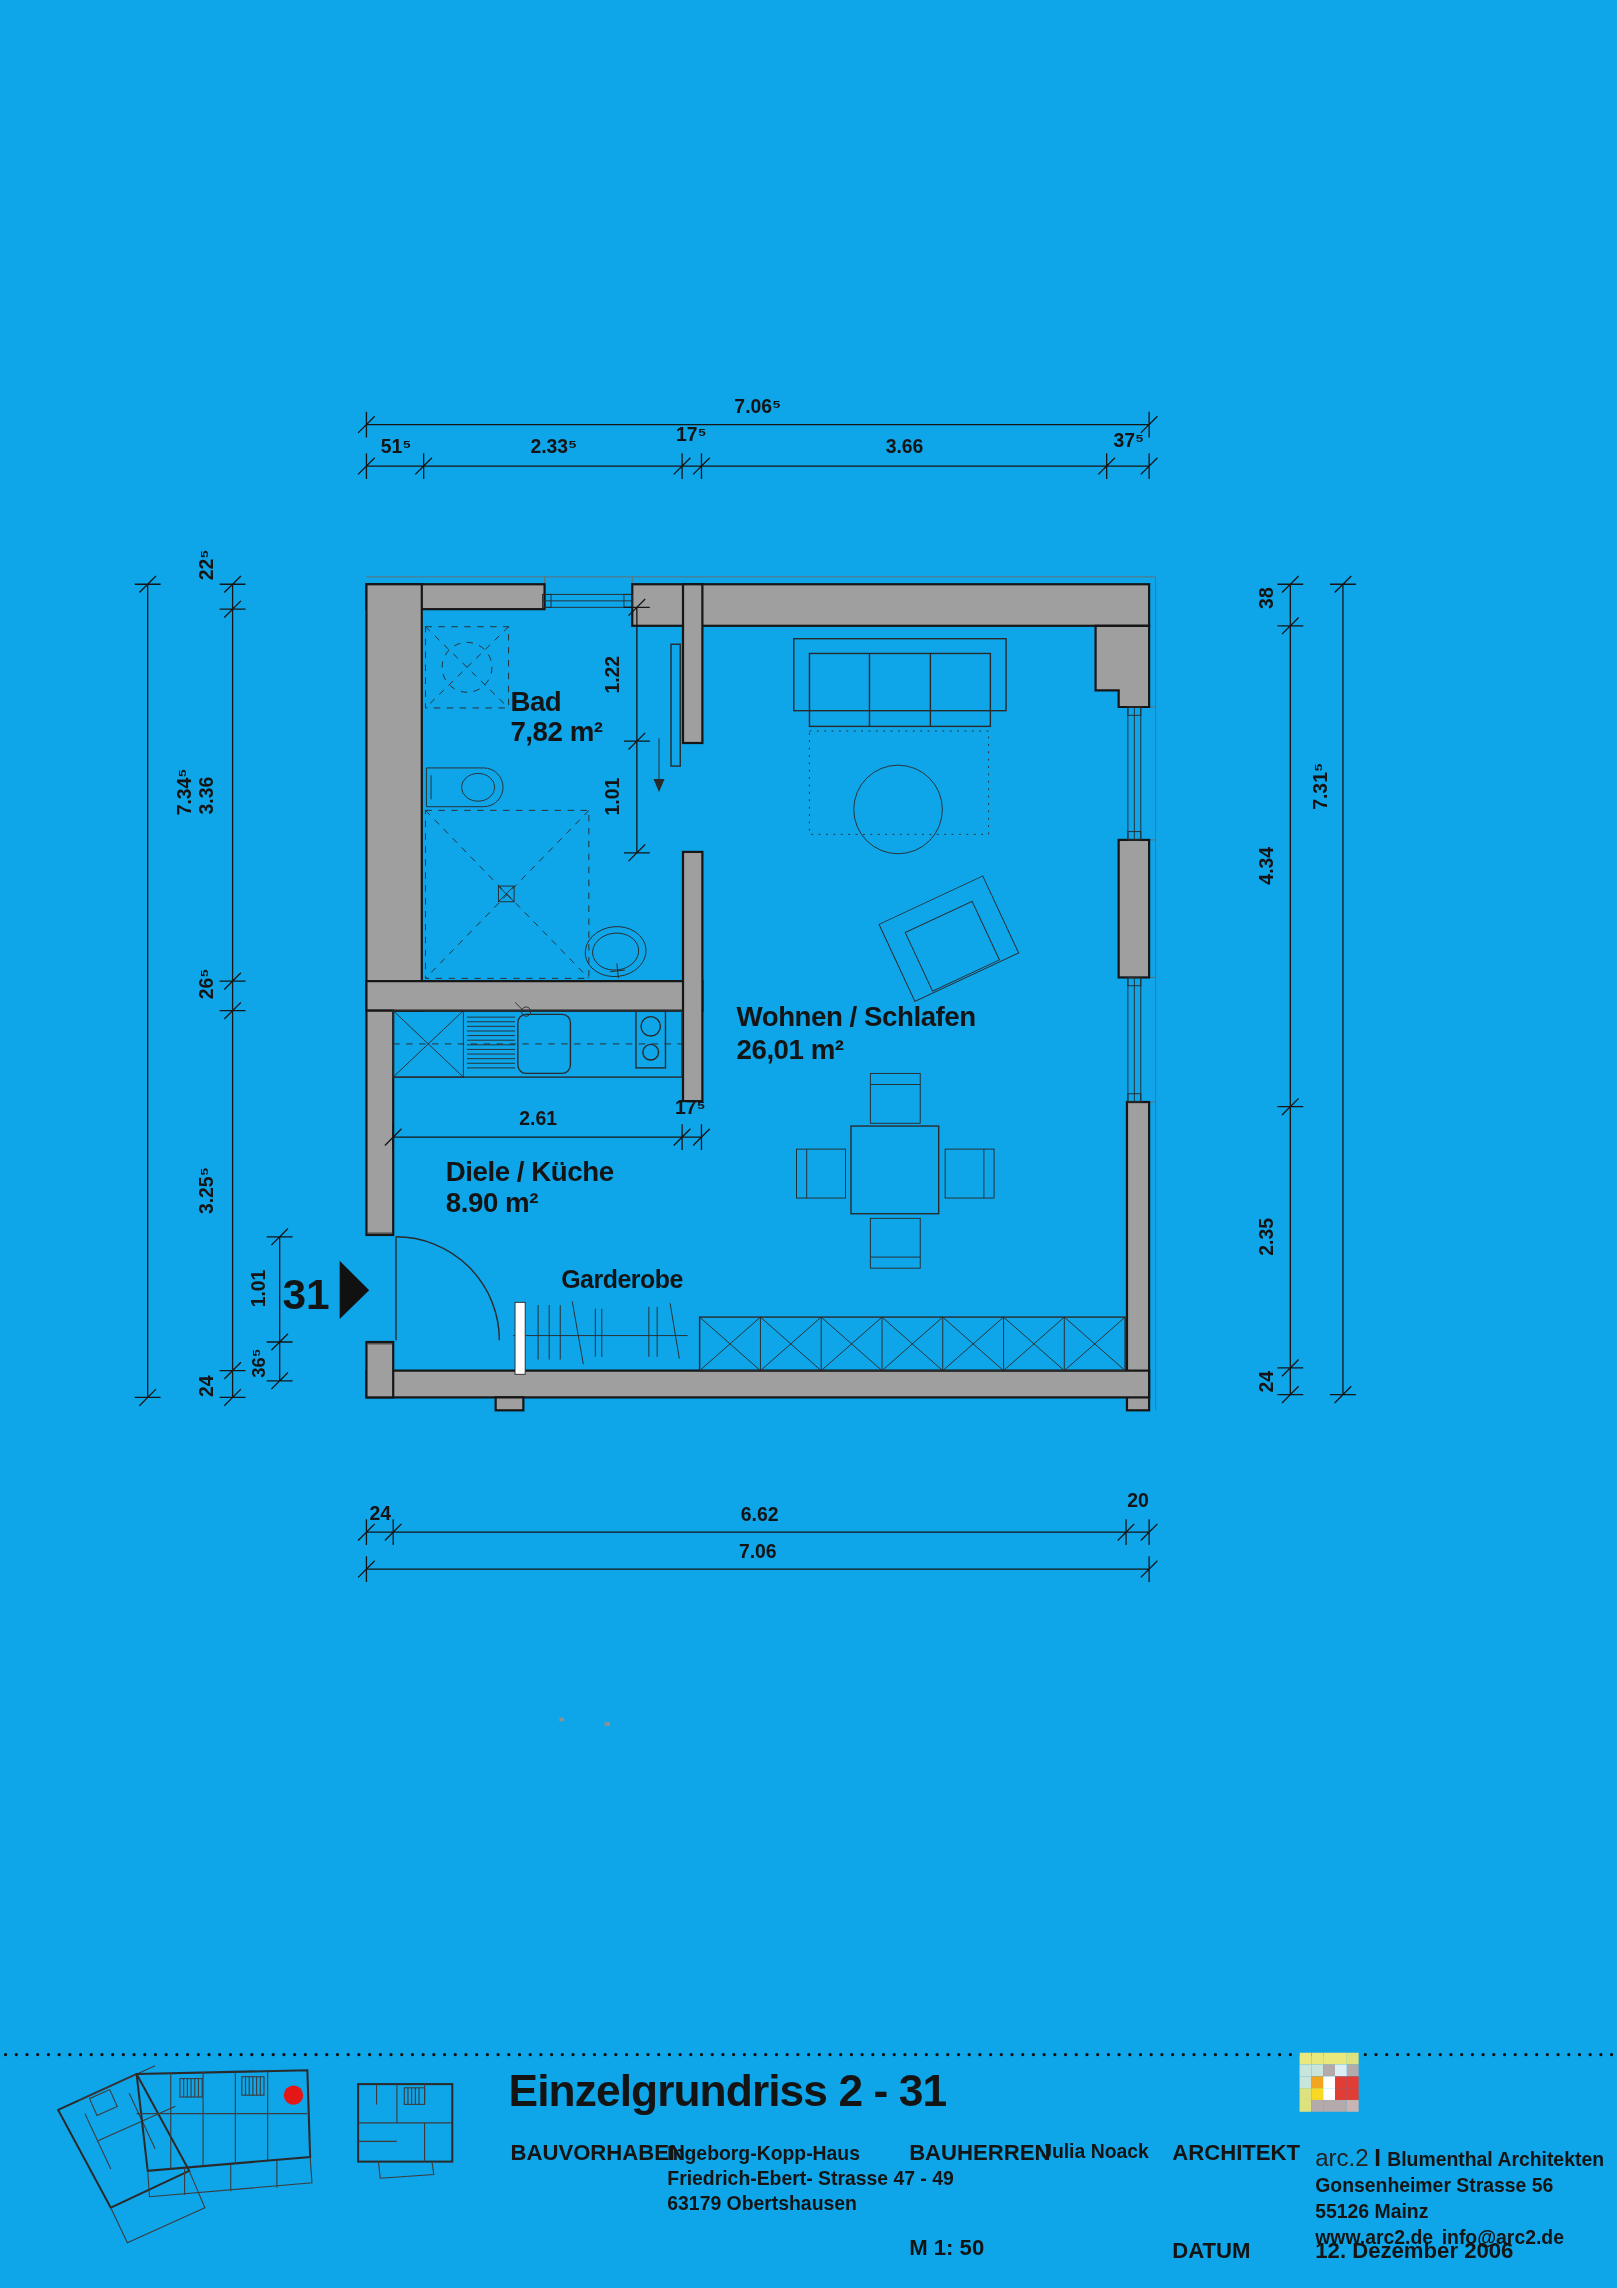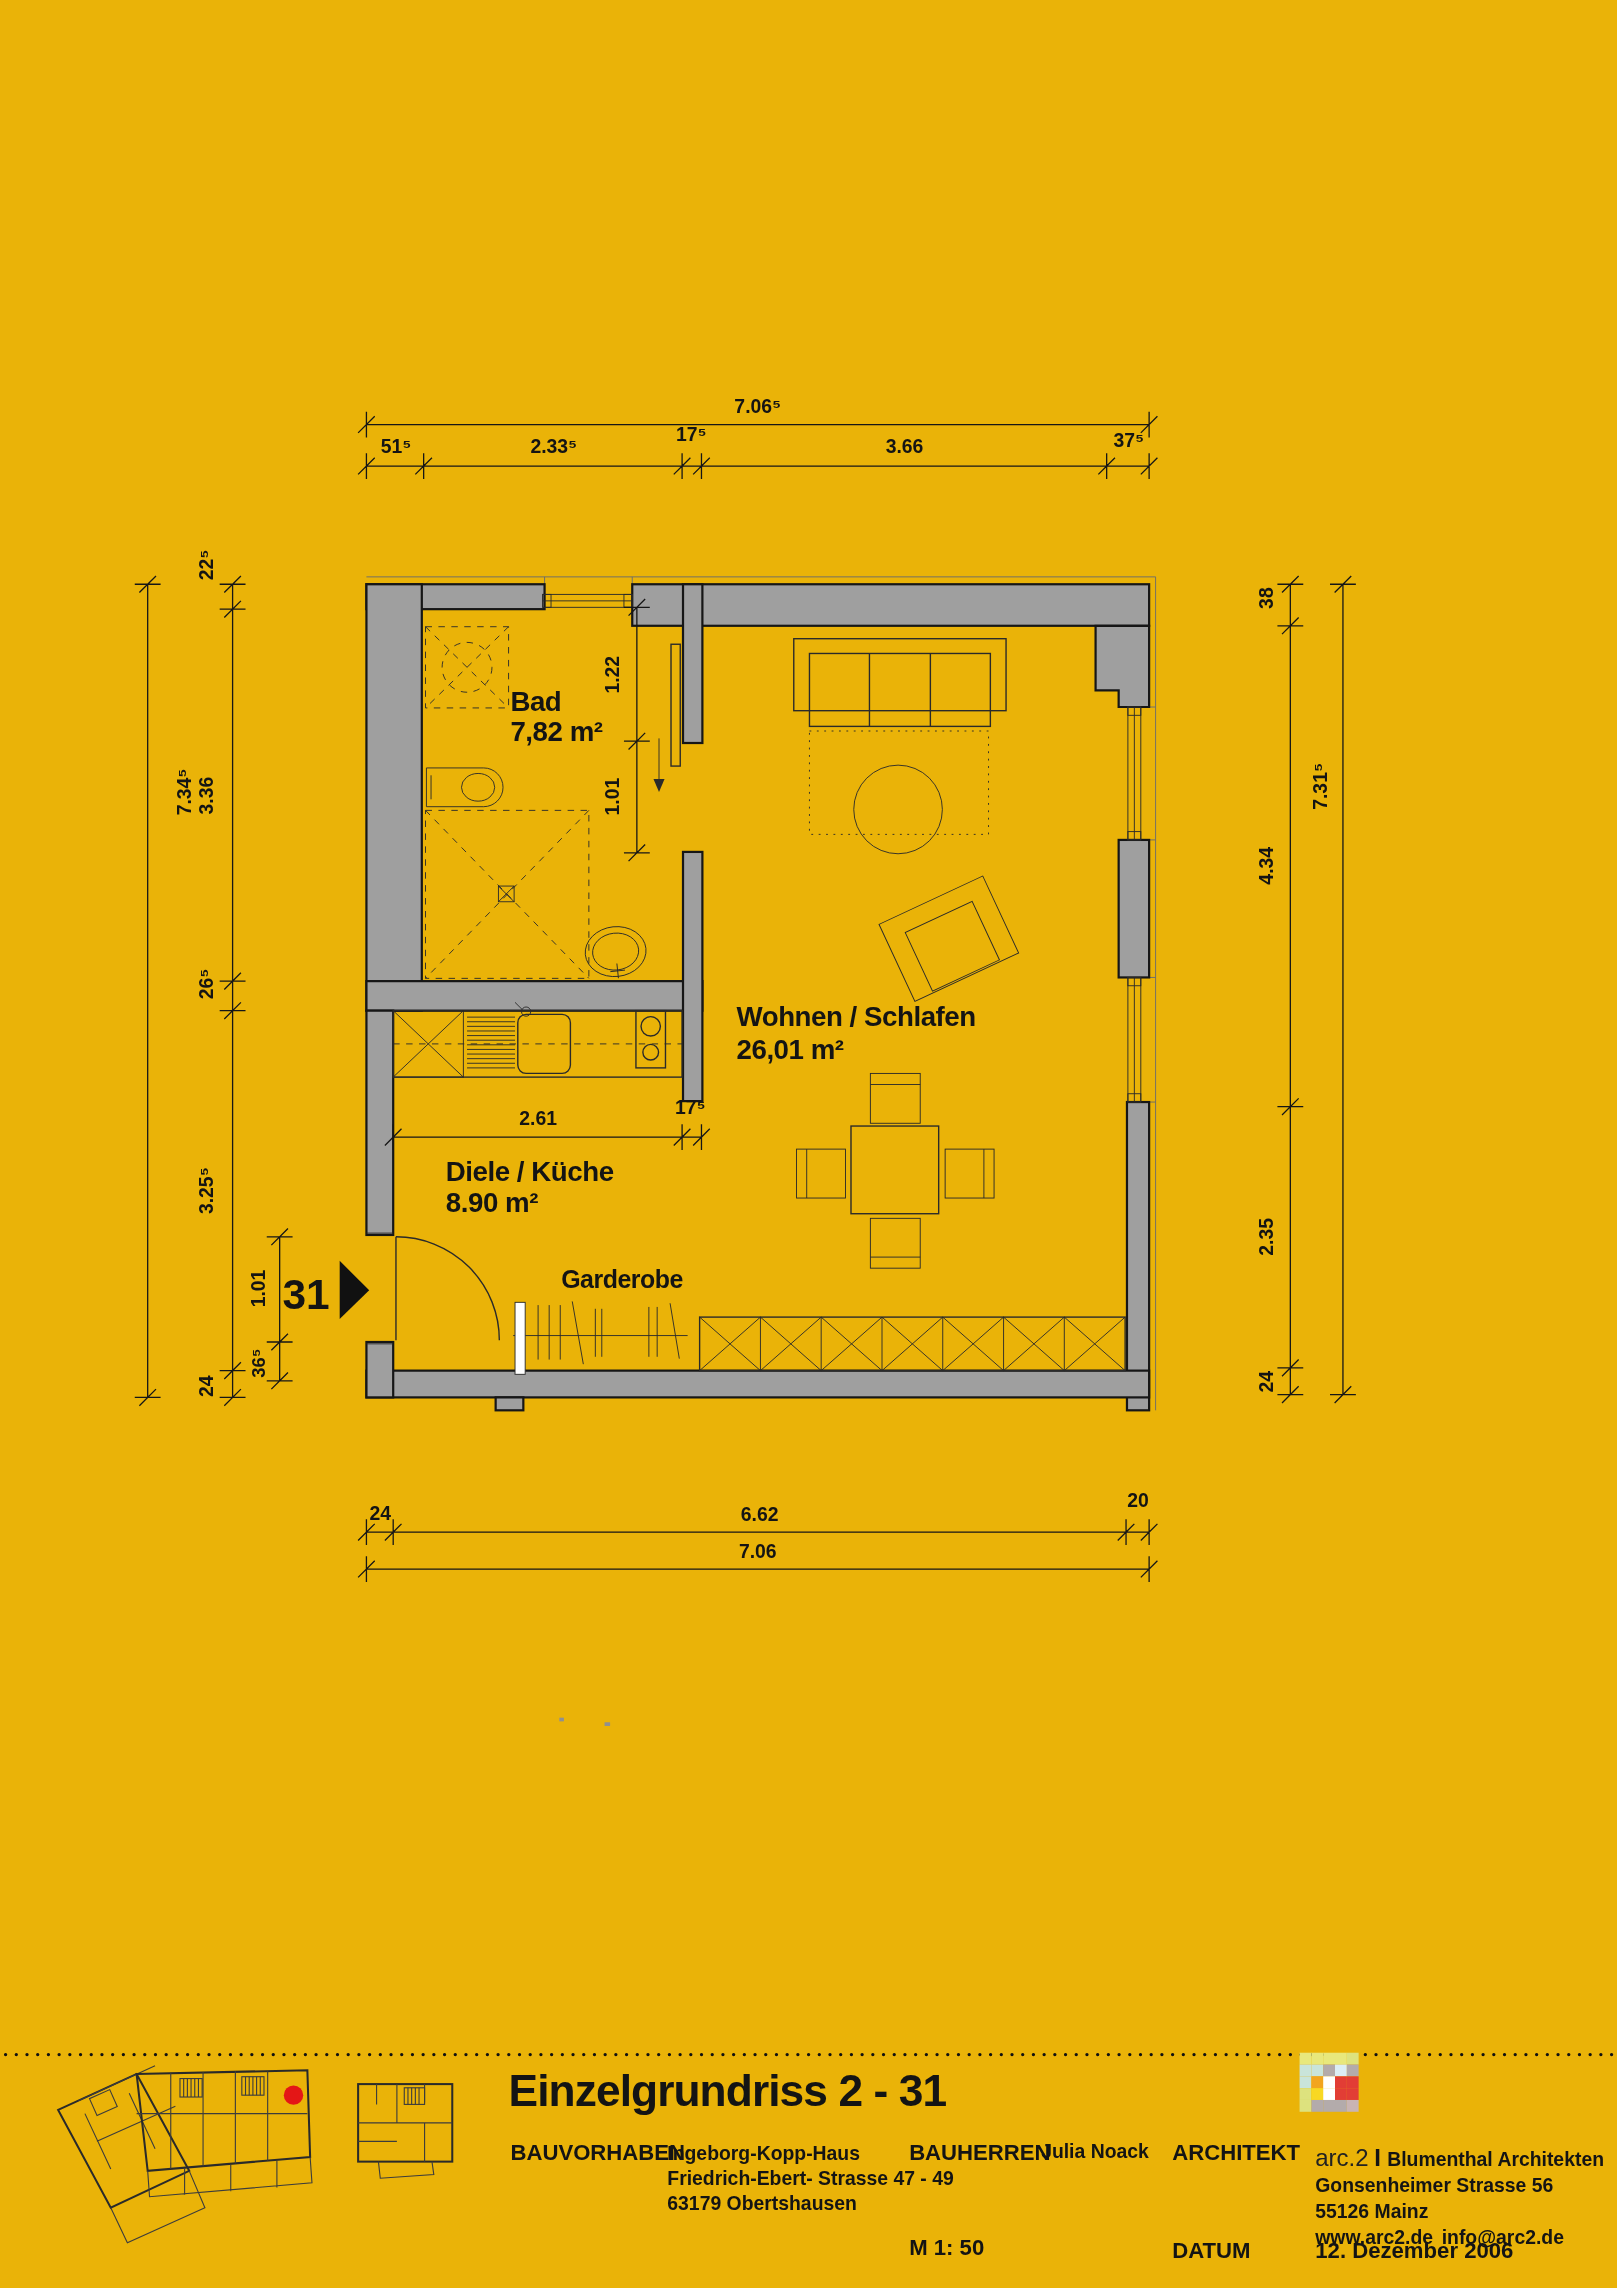--- a/index.html
+++ b/index.html
@@ -1,16 +1,16 @@
 <!DOCTYPE html>
 <html style="font-size:14.8px"><head>
 <meta charset="utf-8">
 <style>
   html,body{margin:0;padding:0;background:#ffffff;}
-  .page{position:relative;width:1618px;height:2289px;background:#eab308;overflow:hidden;}
+  .page{position:relative;width:1618px;height:2289px;background:#0ea5e9;overflow:hidden;}
   svg{display:block;}
   text{font-family:"Liberation Sans","DejaVu Sans",sans-serif;fill:#141414;}
   .dim{font-size:21px;font-weight:bold;}
   .dim-small{font-size:20px;font-weight:bold;}
   .room{font-size:30px;font-weight:bold;letter-spacing:-0.5px;}
   .unitnum{font-size:46px;font-weight:bold;}
   .dimline{stroke:#161616;stroke-width:1.4;fill:none;}
   .thin{stroke:#6b6b6b;stroke-width:1;fill:none;}
   .wallstroke{stroke:#161616;stroke-width:2.4;}
   .fix{stroke:#2a2a2a;stroke-width:1.5;fill:none;}

